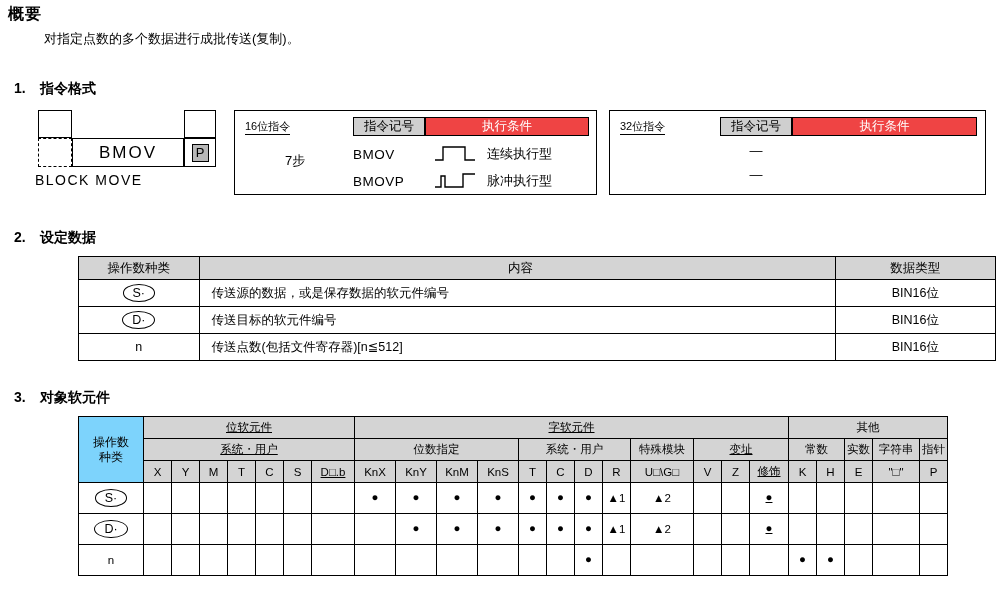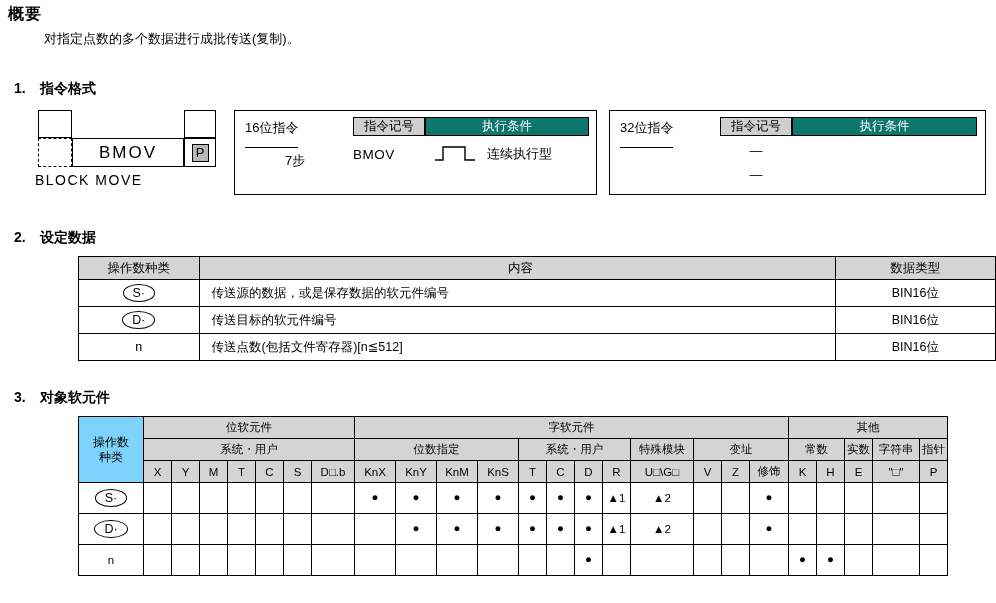--- a/index.html
+++ b/index.html
@@ -113,23 +113,23 @@
     box-sizing: border-box;
     border: 1px solid #000;
   }
   #box16 { left: 234px; top: 110px; width: 363px; height: 85px; }
   #box32 { left: 609px; top: 110px; width: 377px; height: 85px; }
 
   .bits-label {
     position: absolute;
     left: 10px;
     top: 8px;
-    font-size: 13px;
+    font-size: 11px;
     border-bottom: 1px solid #000;
-    padding-bottom: 10px;
+    padding-bottom: 0;
   }
   .steps-label {
     position: absolute;
     left: 14px;
     top: 41px;
     font-size: 13px;
     margin-left: 36px;
   }
 
   .hdr-bar {
@@ -146,21 +146,21 @@
     background: #cfcfcf;
     border: 1px solid #000;
     font-size: 12.5px;
     display: flex;
     align-items: center;
     justify-content: center;
     flex: 0 0 72px;
   }
   .hdr-cond {
     box-sizing: border-box;
-    background: #0f766e;
+    background: #ef4444;
     color: #fff;
     border: 1px solid #000;
     font-size: 12.5px;
     display: flex;
     align-items: center;
     justify-content: center;
     flex: 1 1 auto;
   }
 
   .mn-row {
@@ -247,21 +247,21 @@
   #tbl-dev td.cell-w { width: 40px; }
   #tbl-dev td.cell-dotb { width: 42px; }
   #tbl-dev td.cell-ug { width: 62px; }
   #tbl-dev td.cell-mod { width: 38px; }
   #tbl-dev td.cell-str { width: 46px; }
   .dot {
     font-size: 13px;
     line-height: 1;
   }
   .tri { font-size: 10px; }
-  .sep-r { border-right: 1.6px solid #000 !important; }
+  .sep-r { border-right: 1.6px solid #000 !important; text-decoration: underline; }
 </style>
 </head>
 <body>
 
 <div class="page">
 
   <div class="heading">概要</div>
   <div class="summary-text">对指定点数的多个数据进行成批传送(复制)。</div>
 
   <div class="sec-num" id="sec1">
@@ -290,20 +290,29 @@
     <div class="mn-row r1">
       <div class="mn-name">BMOV</div>
       <div class="mn-sym">
         <svg width="48" height="18" viewBox="0 0 48 18">
           <polyline points="4,16 12,16 12,3 34,3 34,16 44,16" fill="none" stroke="#000" stroke-width="1.4"></polyline>
         </svg>
       </div>
       <div class="mn-desc">连续执行型</div>
     </div>
 
+    <div class="mn-row r2">
+      <div class="mn-name">BMOVP</div>
+      <div class="mn-sym">
+        <svg width="48" height="18" viewBox="0 0 48 18">
+          <polyline points="4,16 10,16 10,5 14,5 14,16 32,16 32,3 44,3" fill="none" stroke="#000" stroke-width="1.4"></polyline>
+        </svg>
+      </div>
+      <div class="mn-desc">脉冲执行型</div>
+    </div>
   </div>
 
   <div class="instr-box" id="box32">
     <div class="bits-label">32位指令</div>
     <div class="hdr-bar">
       <div class="hdr-sign">指令记号</div>
       <div class="hdr-cond">执行条件</div>
     </div>
     <div class="dash-row r1">—</div>
     <div class="dash-row r2">—</div>

